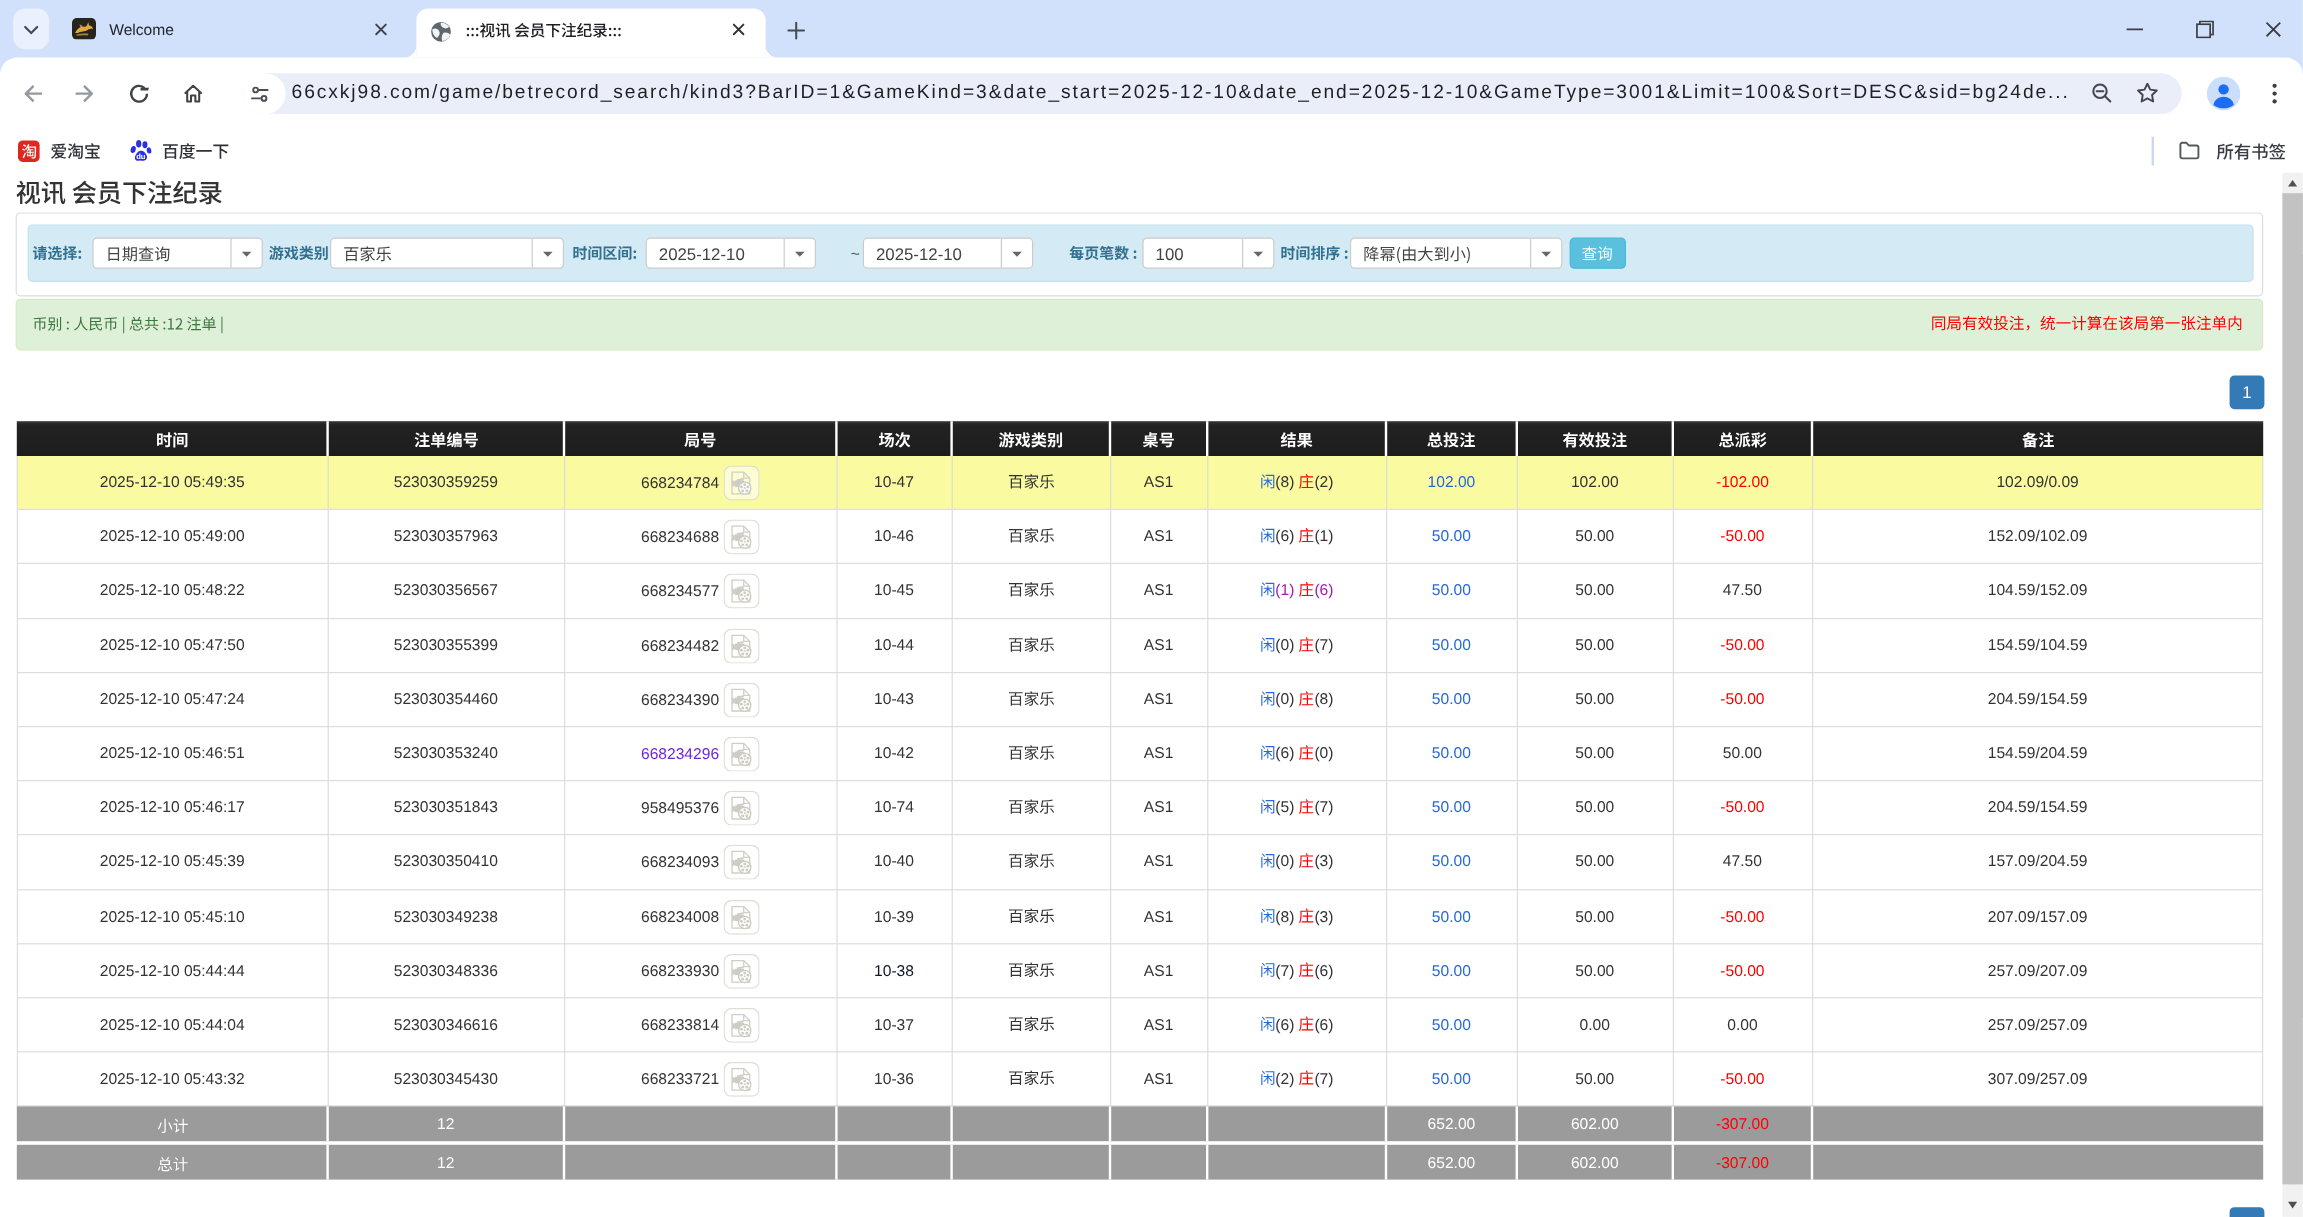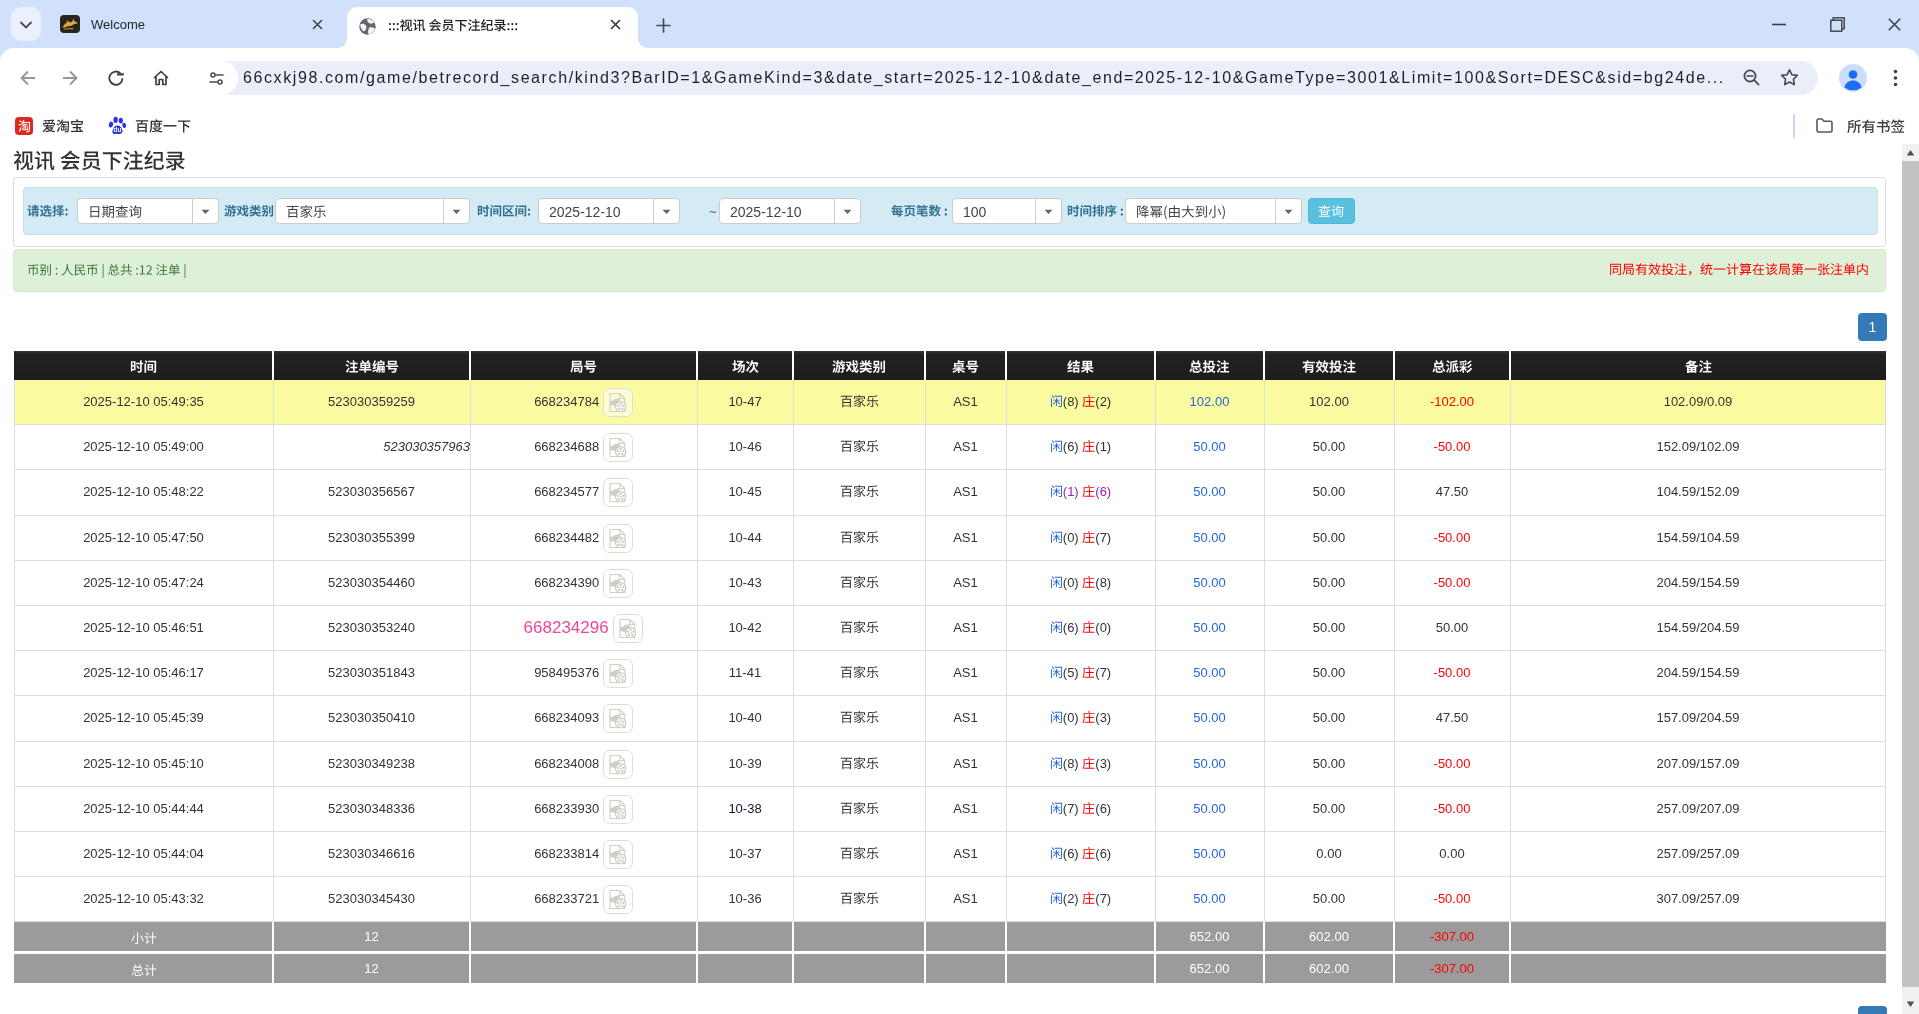--- a/index.html
+++ b/index.html
@@ -399,21 +399,21 @@
       <use href="#g98" transform="translate(0.0,15.08) scale(0.01300,-0.01300)"></use>
     </svg><span>(8)</span> <svg class="cjk" style="vertical-align:-3.74px;" width="13.0" height="18.8" viewBox="0 0 13.0 18.8" fill="#f00">
       <use href="#g99" transform="translate(0.0,15.08) scale(0.01300,-0.01300)"></use>
     </svg><span>(2)</span></div>
 <div class="abs" style="left:1155px;top:380.0px;width:109px;height:44.2px;line-height:44.2px;text-align:center;font-size:13px;color:#333;white-space:nowrap;"><span style="color:#2668db">102.00</span></div>
 <div class="abs" style="left:1264px;top:380.0px;width:130px;height:44.2px;line-height:44.2px;text-align:center;font-size:13px;color:#333;white-space:nowrap;">102.00</div>
 <div class="abs" style="left:1394px;top:380.0px;width:116px;height:30px;line-height:44.2px;text-align:center;font-size:13px;color:#333;white-space:nowrap;"><span style="color:#f00">-102.00</span></div>
 <div class="abs" style="left:1510px;top:380.0px;width:376px;height:44.2px;line-height:44.2px;text-align:center;font-size:13px;color:#333;white-space:nowrap;">102.09/0.09</div>
 <div class="abs" style="left:14px;top:469.4px;width:1872px;height:1px;background:#ddd;"></div>
 <div class="abs" style="left:14px;top:425.2px;width:259px;height:44.2px;line-height:44.2px;text-align:center;font-size:13px;color:#333;white-space:nowrap;">2025-12-10 05:49:00</div>
-<div class="abs" style="left:273px;top:425.2px;width:197px;height:44.2px;line-height:44.2px;text-align:right;font-size:13px;color:#333;white-space:nowrap;font-style:italic;">523030357963</div>
+<div class="abs" style="left:273px;top:425.2px;width:197px;height:44.2px;line-height:44.2px;text-align:center;font-size:13px;color:#333;white-space:nowrap;">523030357963</div>
 <div class="abs" style="left:470px;top:425.2px;width:227px;height:44.2px;line-height:44.2px;text-align:center;font-size:13px;color:#333;white-space:nowrap;"><span style="vertical-align:middle">668234688</span>&nbsp;<svg style="vertical-align:middle" width="30" height="29" viewBox="0 0 30 29">
 <rect x=".5" y=".5" width="29" height="28" rx="6" fill="rgba(255,255,255,.55)" stroke="#dddDD4"></rect>
 <g stroke="#cfcfc6" fill="none" stroke-width="1.1">
 <path d="M7 5.5 H16.8 L21.8 10.5 V23.5 H7 Z"></path>
 <path d="M16.8 5.5 V10.5 H21.8"></path>
 </g>
 <g fill="#cdcdc4">
 <path d="M10.2 12.2 H16.2 C16.8 12.2 17.2 12.6 17.2 13.2 V16.8 C17.2 17.4 16.8 17.8 16.2 17.8 H10.2 C9.6 17.8 9.2 17.4 9.2 16.8 V13.2 C9.2 12.6 9.6 12.2 10.2 12.2 Z"></path>
 <path d="M9.4 13.4 L7.2 12.1 V17.9 L9.4 16.6 Z"></path>
 <path d="M11 11.3 L16.5 10.3 L16.8 11.9 L11.3 12.8 Z"></path>
@@ -568,21 +568,21 @@
     </svg><span>(0)</span> <svg class="cjk" style="vertical-align:-3.74px;" width="13.0" height="18.8" viewBox="0 0 13.0 18.8" fill="#f00">
       <use href="#g99" transform="translate(0.0,15.08) scale(0.01300,-0.01300)"></use>
     </svg><span>(8)</span></div>
 <div class="abs" style="left:1155px;top:560.8px;width:109px;height:44.2px;line-height:44.2px;text-align:center;font-size:13px;color:#333;white-space:nowrap;"><span style="color:#2668db">50.00</span></div>
 <div class="abs" style="left:1264px;top:560.8px;width:130px;height:44.2px;line-height:44.2px;text-align:center;font-size:13px;color:#333;white-space:nowrap;">50.00</div>
 <div class="abs" style="left:1394px;top:560.8px;width:116px;height:44.2px;line-height:44.2px;text-align:center;font-size:13px;color:#333;white-space:nowrap;"><span style="color:#f00">-50.00</span></div>
 <div class="abs" style="left:1510px;top:560.8px;width:376px;height:44.2px;line-height:44.2px;text-align:center;font-size:13px;color:#333;white-space:nowrap;">204.59/154.59</div>
 <div class="abs" style="left:14px;top:650.2px;width:1872px;height:1px;background:#ddd;"></div>
 <div class="abs" style="left:14px;top:606.0px;width:259px;height:44.2px;line-height:44.2px;text-align:center;font-size:13px;color:#333;white-space:nowrap;">2025-12-10 05:46:51</div>
 <div class="abs" style="left:273px;top:606.0px;width:197px;height:44.2px;line-height:44.2px;text-align:center;font-size:13px;color:#333;white-space:nowrap;">523030353240</div>
-<div class="abs" style="left:470px;top:606.0px;width:227px;height:44.2px;line-height:44.2px;text-align:center;font-size:17px;color:#ec4899;white-space:nowrap;"><span style="vertical-align:middle">668234296</span>&nbsp;<svg style="vertical-align:middle" width="30" height="29" viewBox="0 0 30 29">
+<div class="abs" style="left:470px;top:606.0px;width:227px;height:44.2px;line-height:44.2px;text-align:center;font-size:13px;color:#6d28d9;white-space:nowrap;"><span style="vertical-align:middle">668234296</span>&nbsp;<svg style="vertical-align:middle" width="30" height="29" viewBox="0 0 30 29">
 <rect x=".5" y=".5" width="29" height="28" rx="6" fill="rgba(255,255,255,.55)" stroke="#dddDD4"></rect>
 <g stroke="#cfcfc6" fill="none" stroke-width="1.1">
 <path d="M7 5.5 H16.8 L21.8 10.5 V23.5 H7 Z"></path>
 <path d="M16.8 5.5 V10.5 H21.8"></path>
 </g>
 <g fill="#cdcdc4">
 <path d="M10.2 12.2 H16.2 C16.8 12.2 17.2 12.6 17.2 13.2 V16.8 C17.2 17.4 16.8 17.8 16.2 17.8 H10.2 C9.6 17.8 9.2 17.4 9.2 16.8 V13.2 C9.2 12.6 9.6 12.2 10.2 12.2 Z"></path>
 <path d="M9.4 13.4 L7.2 12.1 V17.9 L9.4 16.6 Z"></path>
 <path d="M11 11.3 L16.5 10.3 L16.8 11.9 L11.3 12.8 Z"></path>
 </g>
@@ -633,21 +633,21 @@
 </g>
 <g fill="#cbcbc2">
 <circle cx="17.6" cy="15.9" r="1.15"></circle>
         <circle cx="20.3" cy="17.8" r="1.15"></circle>
         <circle cx="19.3" cy="21" r="1.15"></circle>
         <circle cx="15.9" cy="21" r="1.15"></circle>
         <circle cx="14.9" cy="17.8" r="1.15"></circle>
 </g>
 <rect x="16.9" y="18" width="1.5" height="1.2" fill="#cbcbc2"></rect>
 </svg></div>
-<div class="abs" style="left:697px;top:651.2px;width:96px;height:44.2px;line-height:44.2px;text-align:center;font-size:13px;color:#333;white-space:nowrap;">11-41</div>
+<div class="abs" style="left:697px;top:651.2px;width:96px;height:44.2px;line-height:44.2px;text-align:center;font-size:13px;color:#333;white-space:nowrap;">10-74</div>
 <div class="abs" style="left:793px;top:651.2px;width:132px;height:44.2px;line-height:44.2px;text-align:center;font-size:13px;color:#333;white-space:nowrap;"><svg class="cjk" style="vertical-align:-3.74px;" width="39.0" height="18.8" viewBox="0 0 39.0 18.8" fill="#333">
       <use href="#g32" transform="translate(0.0,15.08) scale(0.01300,-0.01300)"></use>
       <use href="#g33" transform="translate(13.0,15.08) scale(0.01300,-0.01300)"></use>
       <use href="#g34" transform="translate(26.0,15.08) scale(0.01300,-0.01300)"></use>
     </svg></div>
 <div class="abs" style="left:925px;top:651.2px;width:81px;height:44.2px;line-height:44.2px;text-align:center;font-size:13px;color:#333;white-space:nowrap;">AS1</div>
 <div class="abs" style="left:1006px;top:651.2px;width:149px;height:44.2px;line-height:44.2px;text-align:center;font-size:13px;color:#333;white-space:nowrap;"><svg class="cjk" style="vertical-align:-3.74px;" width="13.0" height="18.8" viewBox="0 0 13.0 18.8" fill="#2668db">
       <use href="#g98" transform="translate(0.0,15.08) scale(0.01300,-0.01300)"></use>
     </svg><span>(5)</span> <svg class="cjk" style="vertical-align:-3.74px;" width="13.0" height="18.8" viewBox="0 0 13.0 18.8" fill="#f00">
       <use href="#g99" transform="translate(0.0,15.08) scale(0.01300,-0.01300)"></use>

